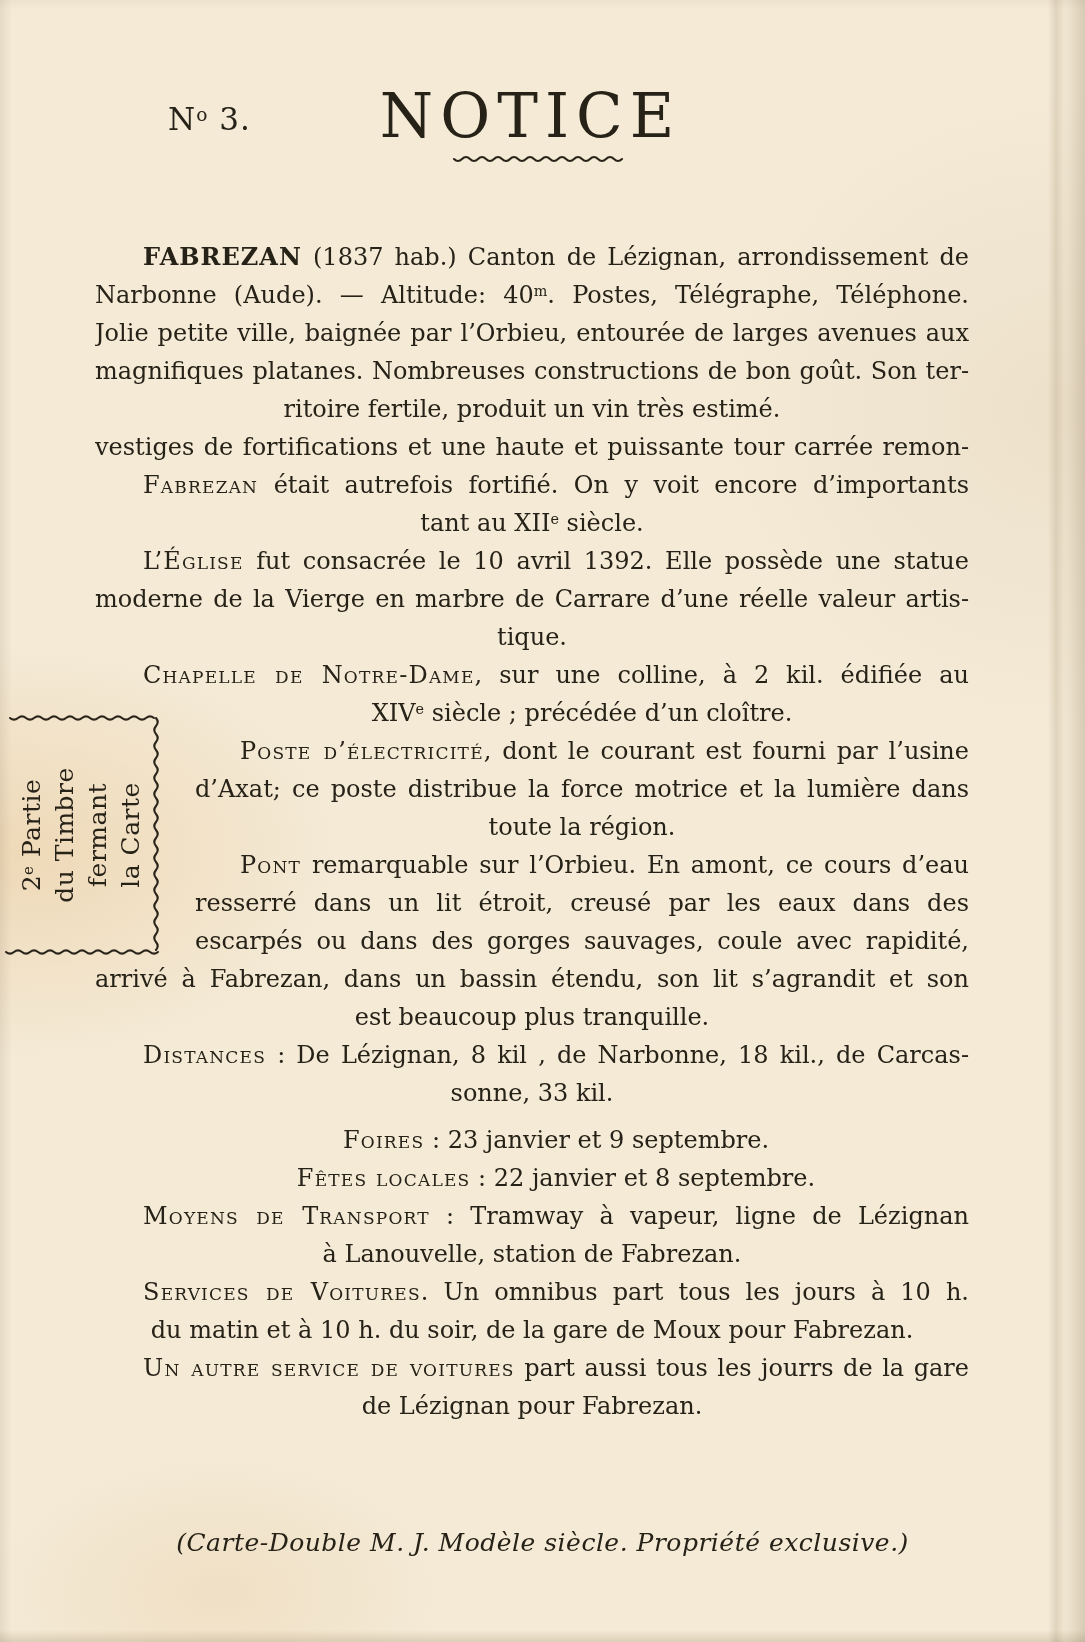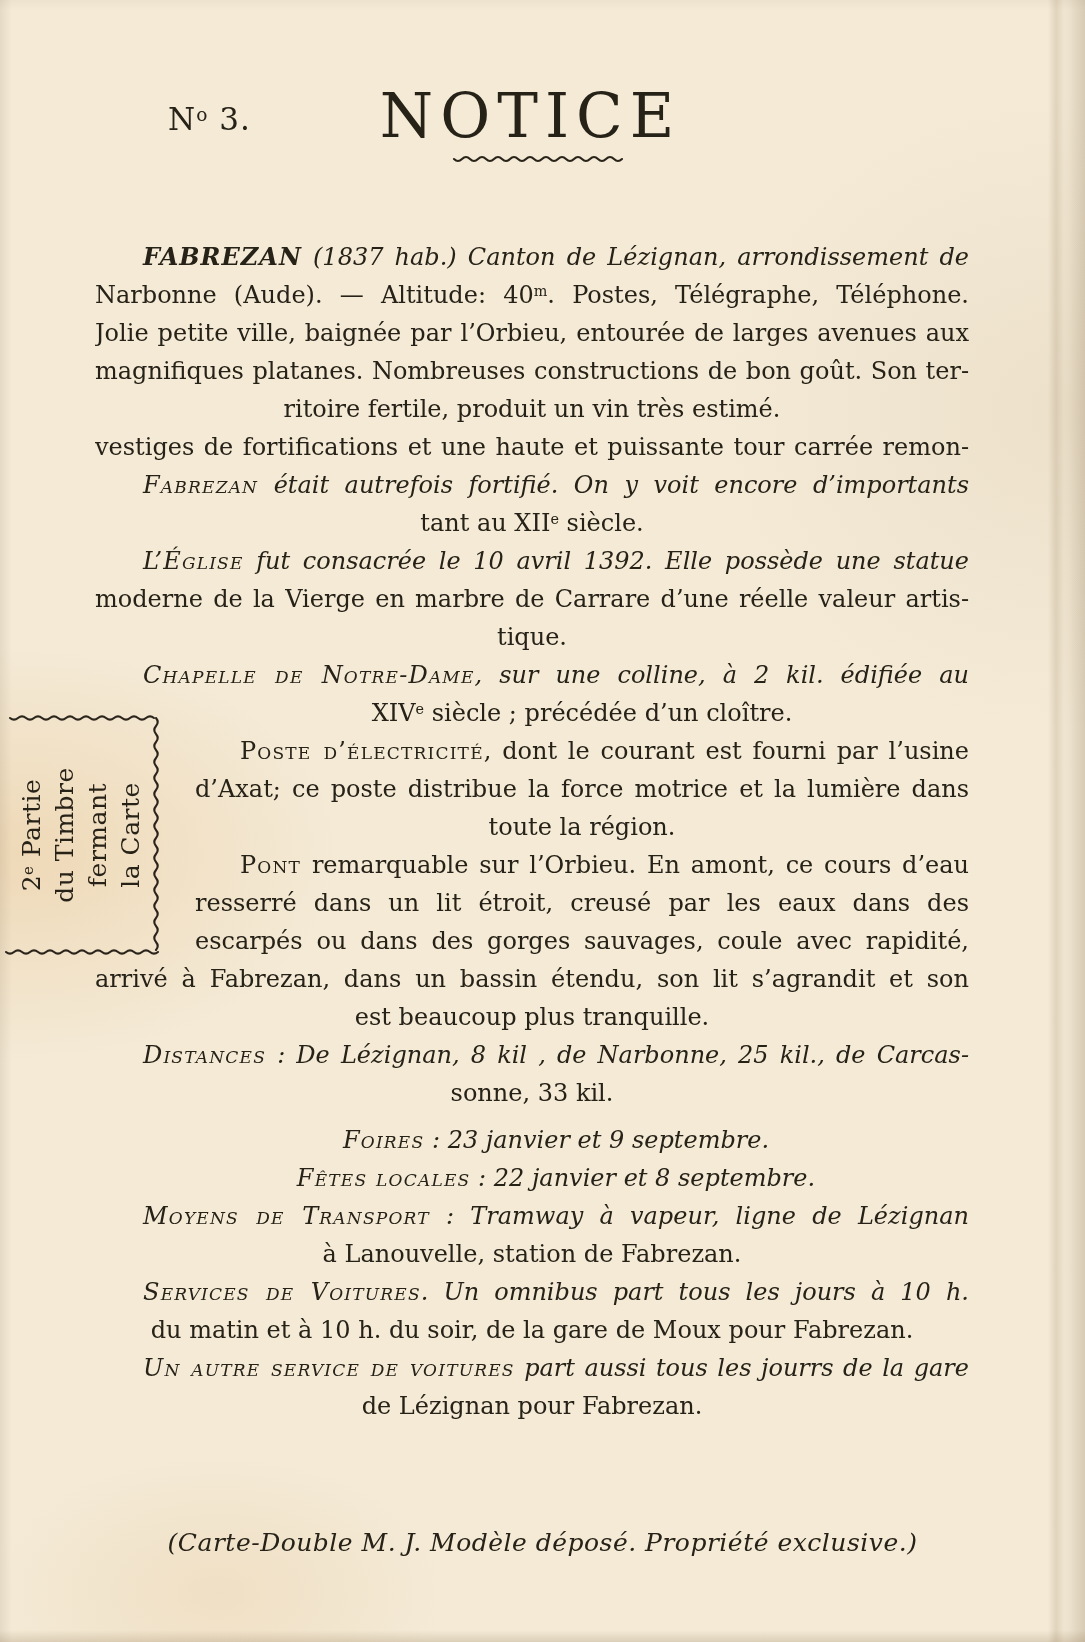--- a/index.html
+++ b/index.html
@@ -20,21 +20,21 @@
   
   .no-label { position:absolute; left:168px; top:60px; font-size:31px; letter-spacing:1px;margin-top:41px; }
   .title { position:absolute; left:calc(50% - 12px); top:52px; transform:translateX(-50%);
            font-size:61px; letter-spacing:7px; white-space:nowrap;margin-top:28px; }
   .title-squiggle { position:absolute; left:452px; top:152px; }
   
   .body-text { position:absolute; left:95px; top:238px; width:874px; font-size:24px; }
   .line { line-height:38px; height:38px; overflow:hidden; text-align:center; white-space:normal; }
   .line.j { text-align:justify; }
   .line.j::after { content:""; display:inline-block; width:100%; height:0; }
-  .line.indent { text-indent:48px;font-style:italic; }
+  .line.indent { text-indent:48px; }
   .line.beside { margin-left:100px; }
   .line.indent2 { margin-left:100px; text-indent:45px; }
   .line.gap { margin-top:9px; }
   .sc { font-variant:small-caps; letter-spacing:1.2px; }
   .b  { font-weight:bold; letter-spacing:1px; }
   .sup { font-size:.6em; position:relative; top:-.5em; line-height:0; }
   
   .stamp-border { position:absolute; left:4px; top:712px; }
   .stamp-text-wrap { position:absolute; left:8px; top:722px; width:146px; height:226px;
                      display:flex; align-items:center; justify-content:center; }
@@ -101,21 +101,21 @@
         <div class="line beside"><span>toute la région.</span></div>
       </div>
       <div class="para">
         <div class="line indent2 j"><span class="sc">Pont</span><span> remarquable sur l’Orbieu. En amont, ce cours d’eau</span></div>
         <div class="line beside j"><span>resserré dans un lit étroit, creusé par les eaux dans des rochers</span></div>
         <div class="line beside j"><span>escarpés ou dans des gorges sauvages, coule avec rapidité, mais</span></div>
         <div class="line j"><span>arrivé à Fabrezan, dans un bassin étendu, son lit s’agrandit et son cours</span></div>
         <div class="line"><span>est beaucoup plus tranquille.</span></div>
       </div>
       <div class="para">
-        <div class="line indent j"><span class="sc">Distances</span><span> : De Lézignan, 8 kil , de Narbonne, 25 kil., de Carcas-</span></div>
+        <div class="line indent j"><span class="sc">Distances</span><span> : De Lézignan, 8 kil , de Narbonne, 18 kil., de Carcas-</span></div>
         <div class="line"><span>sonne, 33 kil.</span></div>
       </div>
       <div class="para">
         <div class="line indent gap"><span class="sc">Foires</span><span> : 23 janvier et 9 septembre.</span></div>
       </div>
       <div class="para">
         <div class="line indent"><span class="sc">Fêtes locales</span><span> : 22 janvier et 8 septembre.</span></div>
       </div>
       <div class="para">
         <div class="line indent j"><span class="sc">Moyens de Transport</span><span> : Tramway à vapeur, ligne de Lézignan</span></div>
@@ -124,15 +124,15 @@
       <div class="para">
         <div class="line indent j"><span class="sc">Services de Voitures</span><span>. Un omnibus part tous les jours à 10 h.</span></div>
         <div class="line"><span>du matin et à 10 h. du soir, de la gare de Moux pour Fabrezan.</span></div>
       </div>
       <div class="para">
         <div class="line indent j"><span class="sc">Un autre service de voitures</span><span> part aussi tous les jourrs de la gare</span></div>
         <div class="line"><span>de Lézignan pour Fabrezan.</span></div>
       </div>
     </div>
 
-  <div class="footer">(Carte-Double M. J. Modèle déposé. Propriété exclusive.)</div>
+  <div class="footer">(Carte-Double M. J. Modèle siècle. Propriété exclusive.)</div>
 
 </div>
 
 </body></html>

